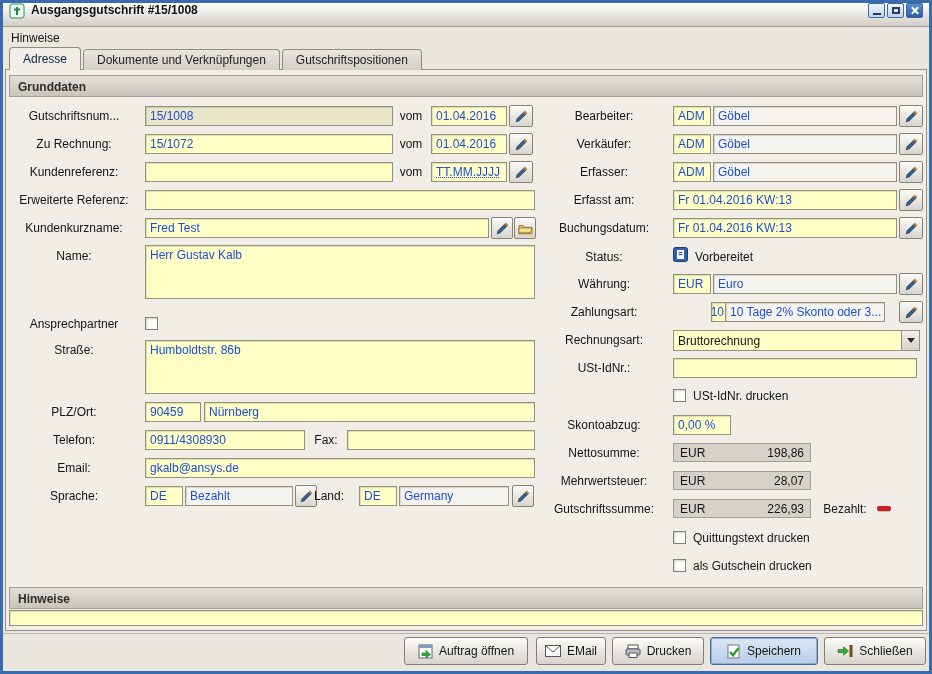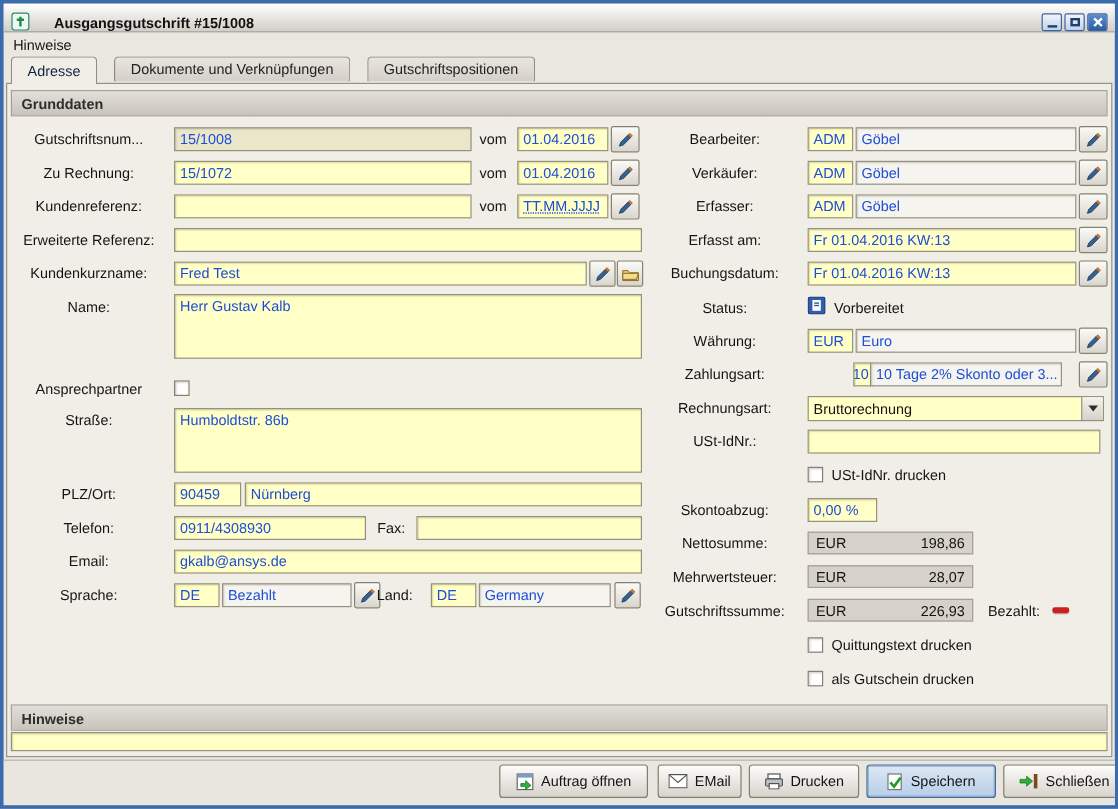--- a/index.html
+++ b/index.html
@@ -1,32 +1,32 @@
 <!DOCTYPE html>
 <html><head>
 <meta charset="utf-8">
 <style>
 *{box-sizing:border-box;margin:0;padding:0}
 body{font-family:"Liberation Sans","DejaVu Sans",sans-serif;background:#7a7a7a;}
 #win{position:relative;width:932px;height:674px;border:3px solid #3a6bac;background:#eae7e0;overflow:hidden;}
-.titlebar{position:absolute;left:0;top:0;width:926px;height:24px;background:linear-gradient(#ffffff,#d2cec7);border-bottom:1px solid #a39f98;display:flex;align-items:flex-end;padding:0 6px;gap:20px;}
+.titlebar{position:absolute;left:0;top:0;width:926px;height:24px;background:linear-gradient(#ffffff,#d2cec7);border-bottom:1px solid #a39f98;display:flex;align-items:flex-start;padding:0 6px;gap:6px;}
 .title{font-weight:bold;font-size:12px;color:#111;}
 .winbtns{margin-left:auto;display:flex;gap:2px;}
 .wb{width:17px;height:15px;border:1px solid #3c64a0;border-radius:2px;background:linear-gradient(#f0f5fb,#c2d3e8);display:flex;align-items:center;justify-content:center;cursor:pointer;}
 .wb.close{background:linear-gradient(#5c8ecb,#2d5ea6);}
 .glyph-min{width:8px;height:2px;background:#1e3f6e;margin-top:7px;}
 .glyph-max{width:8px;height:7px;border:2px solid #1e3f6e;}
 .glyph-x{position:relative;width:9px;height:9px;}
 .glyph-x::before,.glyph-x::after{content:"";position:absolute;left:4px;top:0;width:2px;height:9px;background:#fff;}
 .glyph-x::before{transform:rotate(45deg)}
 .glyph-x::after{transform:rotate(-45deg)}
 .menubar{position:absolute;left:0;top:25px;width:926px;height:20px;}
 .menu-item{display:inline-block;padding:3px 8px;font-size:12px;cursor:pointer;color:#141414;}
 .panel{position:absolute;left:2px;top:66px;width:922px;height:562px;background:#f1eee8;border:1px solid #95928a;}
-.tabs{position:absolute;left:6px;top:44px;display:flex;gap:14px;z-index:3;}
+.tabs{position:absolute;left:6px;top:44px;display:flex;align-items:flex-end;gap:2px;z-index:3;}
 .tab{height:21px;padding:0 13px;line-height:20px;font-size:12px;background:linear-gradient(#e9e6df,#d3cfc8);border:1px solid #8f8c83;border-bottom:none;border-radius:4px 4px 0 0;cursor:pointer;color:#222;white-space:nowrap;}
 .tab.active{height:23px;line-height:22px;background:#f1eee8;color:#10243f;}
 .sect{position:absolute;left:6px;width:914px;height:22px;background:linear-gradient(#e2dfd8,#c8c4bc);border:1px solid #a5a29a;font-weight:bold;font-size:12px;color:#2d2d2d;padding:4px 8px;}
 .lbl{position:absolute;font-size:12px;color:#141414;text-align:center;white-space:nowrap;}
 .lbl-l{position:absolute;font-size:12px;color:#141414;text-align:left;white-space:nowrap;cursor:default;}
 .f{position:absolute;height:20px;background:#ffffc6;border:1px solid #94917f;box-shadow:inset 1px 1px 1px rgba(120,115,90,.25);font-size:12px;padding:2px 4px;line-height:15px;white-space:nowrap;overflow:hidden;color:#1d4ed8;}
 .f.ro{background:#e9e6c9;}
 .f.wh{background:#f6f4ef;}
 .f.clip{display:flex;justify-content:flex-end;}
 .ta{white-space:normal;line-height:15px;}
@@ -34,21 +34,21 @@
 .pbtn{position:absolute;width:24px;height:22px;background:linear-gradient(#fbfaf6,#d9d5ce);border:1px solid #85826f;border-radius:2px;display:flex;align-items:center;justify-content:center;cursor:pointer;}
 .sbtn{position:absolute;width:22px;height:22px;background:linear-gradient(#fbfaf6,#d9d5ce);border:1px solid #85826f;border-radius:2px;display:flex;align-items:center;justify-content:center;cursor:pointer;}
 .cb{position:absolute;width:13px;height:13px;background:#fff;border:1px solid #82806f;box-shadow:inset 1px 1px 2px rgba(0,0,0,.18);cursor:pointer;}
 .sum{position:absolute;width:138px;height:19px;background:#d6d2ca;border:1px solid #a29f97;display:flex;justify-content:space-between;align-items:center;padding:0 6px;font-size:12px;color:#141414;}
 .combo{position:absolute;height:21px;background:#ffffc6;border:1px solid #94917f;font-size:12px;display:flex;align-items:center;cursor:pointer;}
 .combo .val{flex:1;padding:0 4px;white-space:nowrap;overflow:hidden;color:#141414;}
 .combo .drop{width:18px;height:100%;background:linear-gradient(#f4f2ed,#d5d1ca);border-left:1px solid #8f8c83;display:flex;align-items:center;justify-content:center;}
 .tri{width:0;height:0;border-left:4px solid transparent;border-right:4px solid transparent;border-top:5px solid #2c2c2c;}
 .dash{position:absolute;width:14px;height:5px;background:#c92121;border-radius:2px;box-shadow:0 1px 0 rgba(0,0,0,.2);}
 .footer{position:absolute;left:0;top:630px;width:926px;height:38px;background:#e9e6df;border-top:1px solid #b9b5ae;}
-.btn{position:absolute;top:634px;height:28px;background:linear-gradient(#fdfcfa,#d7d3cc);border:1px solid #817f70;border-radius:3px;display:flex;align-items:center;justify-content:center;gap:6px;font-size:12px;color:#141414;cursor:pointer;padding:0 8px;margin-left:12px;}
+.btn{position:absolute;top:634px;height:28px;background:linear-gradient(#fdfcfa,#d7d3cc);border:1px solid #817f70;border-radius:3px;display:flex;align-items:center;justify-content:center;gap:6px;font-size:12px;color:#141414;cursor:pointer;padding:0 8px;}
 .btn.primary{background:linear-gradient(#dde8f4,#b7cde7);border:1px solid #44699c;box-shadow:inset 0 0 0 1px #8fadd2;}
 .ic{display:block;}
 </style>
 </head>
 <body>
 
 <svg width="0" height="0" style="position:absolute">
   <symbol id="i-pencil" viewBox="0 0 13 13">
     <path d="M1.2 11.8 L2.2 8.6 L8.4 2.4 L10.6 4.6 L4.4 10.8 Z" fill="#36618f" stroke="#1d3a5c" stroke-width="0.7"></path>
     <path d="M8.4 2.4 L10.6 4.6 L12 3.2 L9.8 1 Z" fill="#d07a30" stroke="#8a4a12" stroke-width="0.5"></path>

